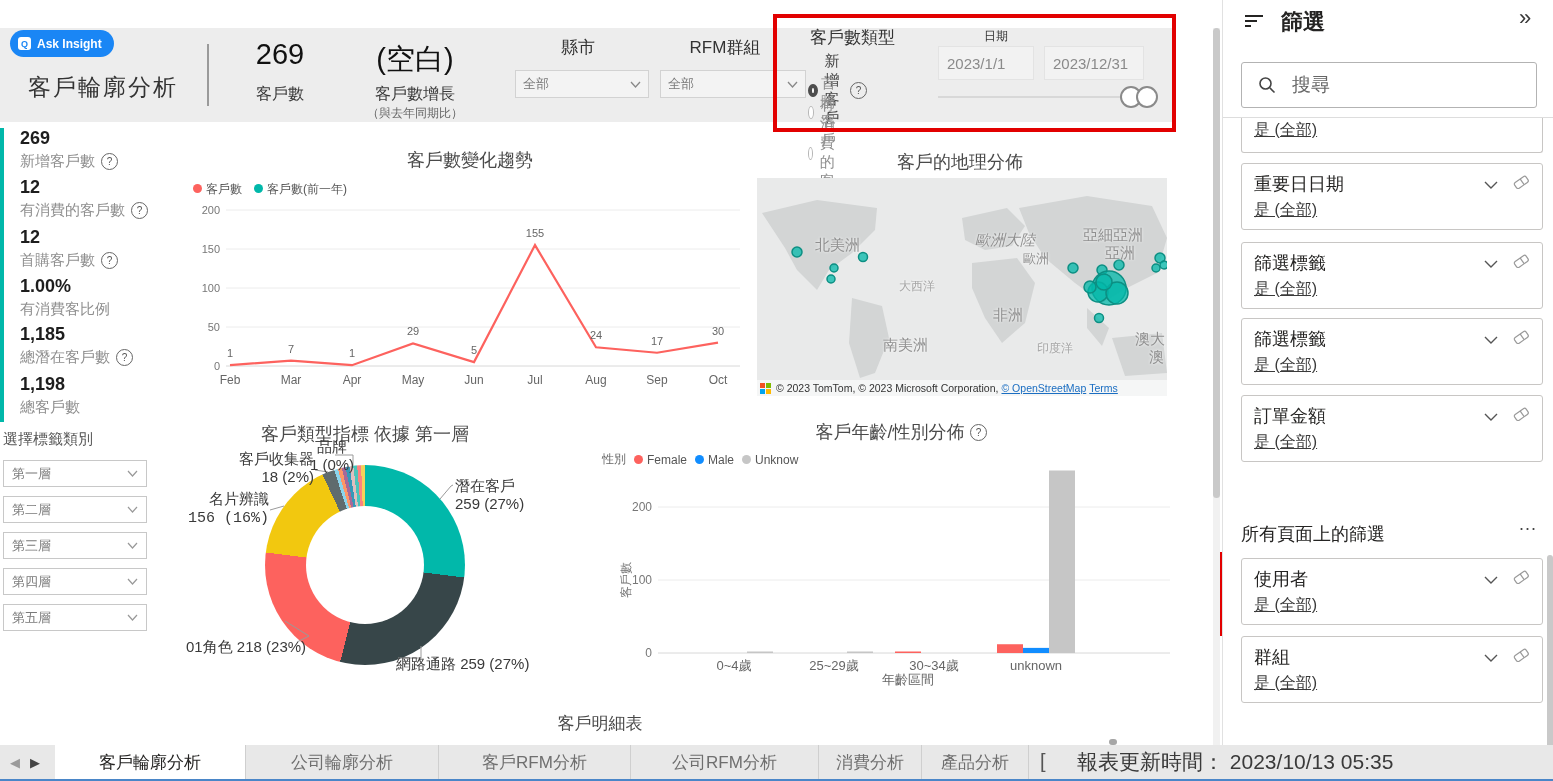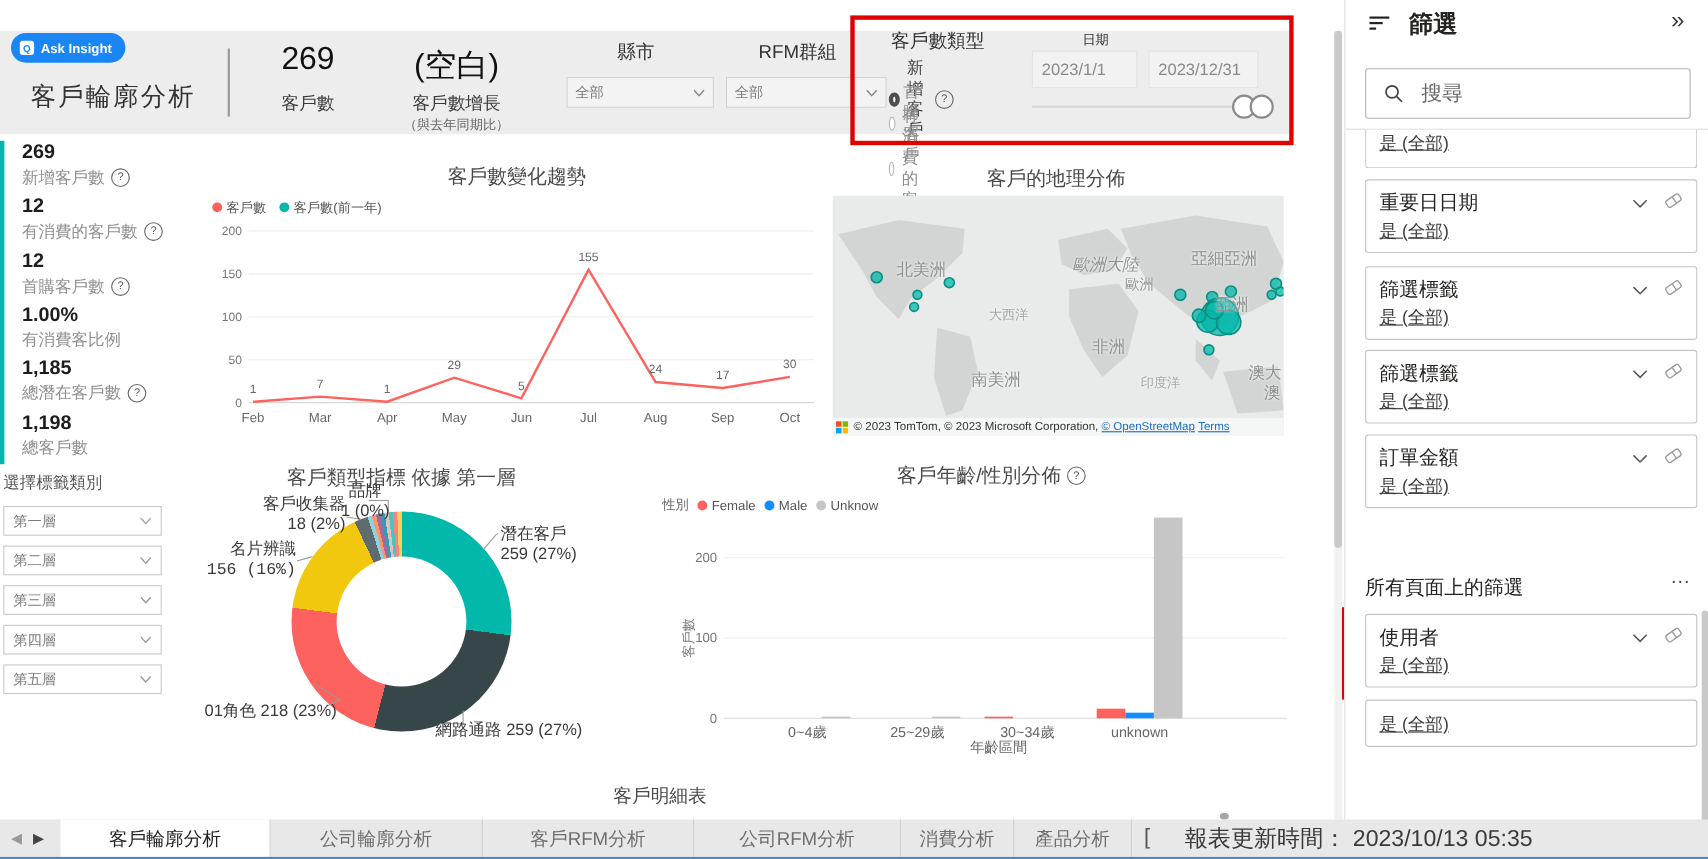--- a/index.html
+++ b/index.html
@@ -294,21 +294,21 @@
         <circle cx="341" cy="114" r="10" fill="rgba(1,184,170,0.75)" stroke="#0c8f83" stroke-width="1.5"></circle>
         <circle cx="360" cy="115" r="11" fill="rgba(1,184,170,0.75)" stroke="#0c8f83" stroke-width="1.5"></circle>
         <circle cx="347" cy="104" r="8" fill="rgba(1,184,170,0.75)" stroke="#0c8f83" stroke-width="1.5"></circle>
         <circle cx="333" cy="109" r="6" fill="rgba(1,184,170,0.75)" stroke="#0c8f83" stroke-width="1.5"></circle>
         <circle cx="342" cy="140" r="4.5" fill="rgba(1,184,170,0.75)" stroke="#0c8f83" stroke-width="1.5"></circle>
       </svg>
     <div class="map-label" style="left:58px;top:58px;">北美洲</div>
     <div class="map-label" style="left:218px;top:53px;font-style:italic;">歐洲大陸</div>
     <div class="map-label" style="left:238px;top:72px;font-size:13px;margin-left:28px;">歐洲</div>
     <div class="map-label" style="left:326px;top:48px;">亞細亞洲</div>
-    <div class="map-label" style="left:348px;top:66px;margin-top:24px;">亞洲</div>
+    <div class="map-label" style="left:348px;top:66px;">亞洲</div>
     <div class="map-label" style="left:142px;top:100px;font-size:12px;color:#a5a5a5;">大西洋</div>
     <div class="map-label" style="left:236px;top:128px;">非洲</div>
     <div class="map-label" style="left:126px;top:158px;">南美洲</div>
     <div class="map-label" style="left:280px;top:162px;font-size:12px;color:#a5a5a5;">印度洋</div>
     <div class="map-label" style="left:378px;top:152px;">澳大</div>
     <div class="map-label" style="left:392px;top:170px;">澳</div>
     <div class="attrib">
       <span class="mslogo">
           <i style="background:#F25022"></i>
           <i style="background:#7FBA00"></i>
@@ -479,20 +479,33 @@
             <span class="eraser"><svg width="18" height="16">
                 <g transform="rotate(-35 9 8)">
                   <rect x="2" y="5" width="14" height="7" rx="2" fill="none" stroke="#999" stroke-width="1.2"></rect>
                   <line x1="10" y1="5" x2="10" y2="12" stroke="#999" stroke-width="1.2"></line>
                 </g>
               </svg></span>
           </div>
           <div class="fcard-val">是 (全部)</div>
         </div>
         <div class="fcard" style="top: 636px;">
+          <div class="fcard-head">
+            <span>群組</span>
+            <span class="sp"></span>
+            <span class="chev2"><svg width="14" height="9">
+                <polyline points="1,1 7,7 13,1" fill="none" stroke="#555" stroke-width="1.4"></polyline>
+              </svg></span>
+            <span class="eraser"><svg width="18" height="16">
+                <g transform="rotate(-35 9 8)">
+                  <rect x="2" y="5" width="14" height="7" rx="2" fill="none" stroke="#999" stroke-width="1.2"></rect>
+                  <line x1="10" y1="5" x2="10" y2="12" stroke="#999" stroke-width="1.2"></line>
+                </g>
+              </svg></span>
+          </div>
           <div class="fcard-val">是 (全部)</div>
         </div>
       </div>
 
     <div class="scrollbar" style="left:324px;top:555px;width:6px;height:195px;"></div>
   </div>
 
   <div class="bottom-bar">
     <span class="tab-nav">
       <span style="cursor:pointer;color:#9a9a9a;">◀</span>

